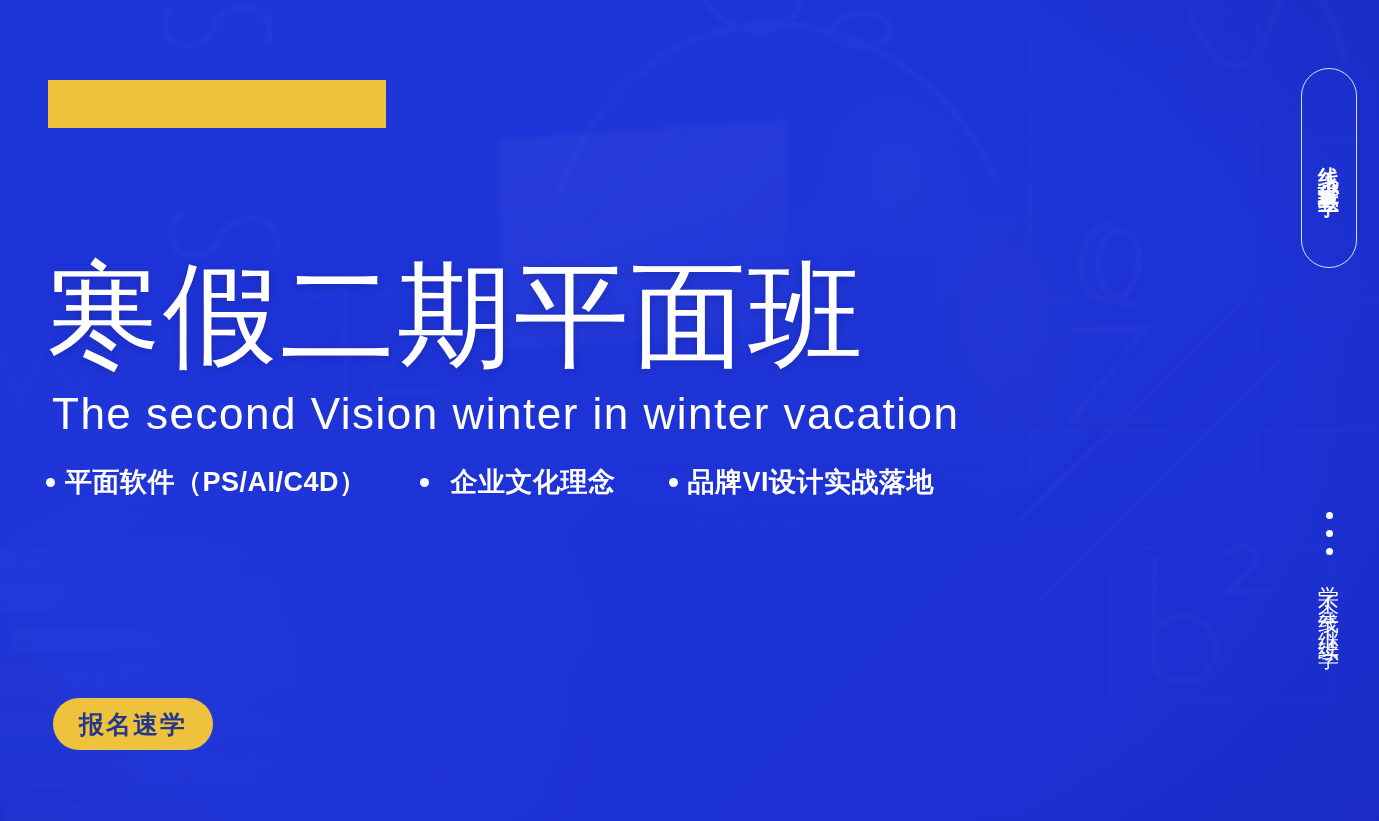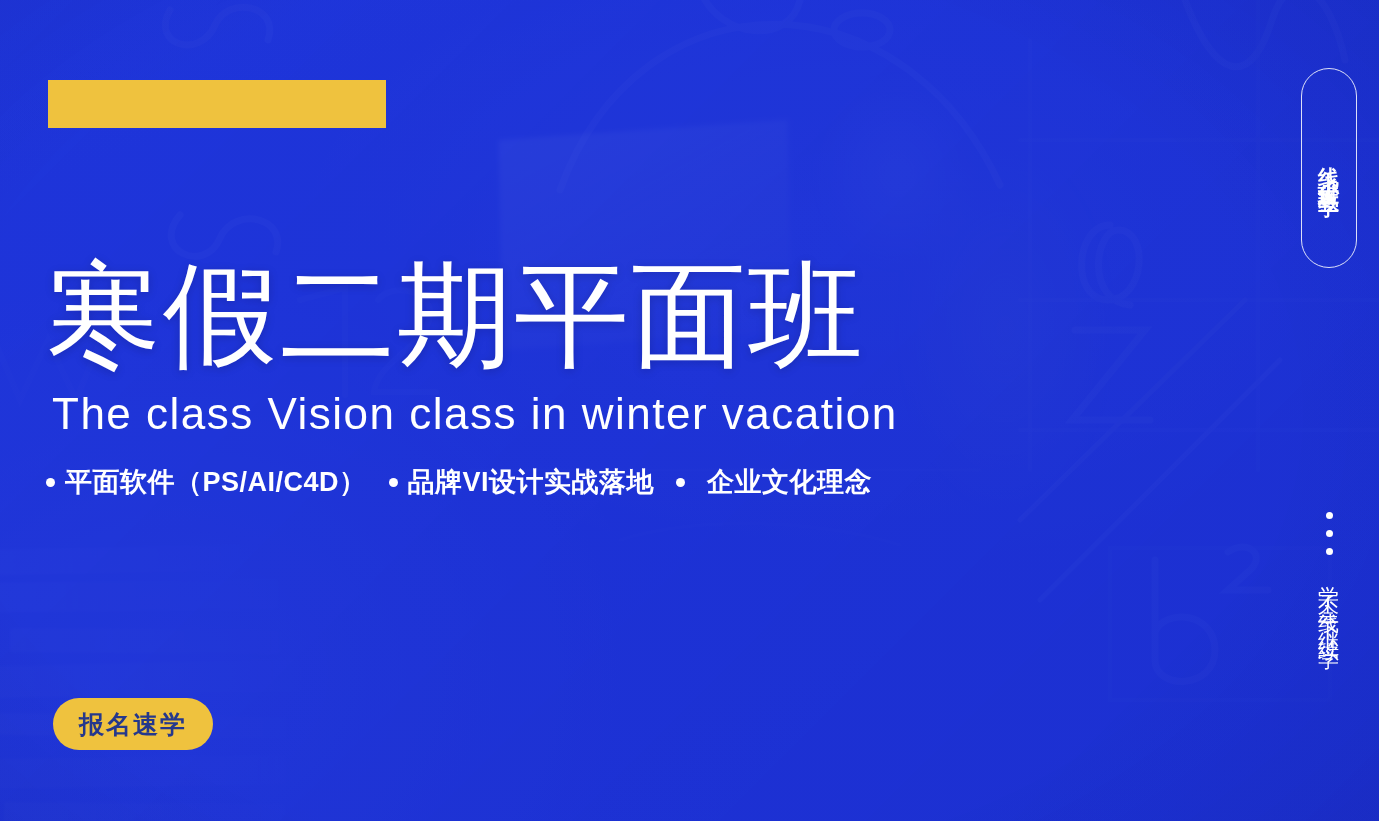--- a/index.html
+++ b/index.html
@@ -132,21 +132,21 @@
     color: #FFFFFF;
     white-space: nowrap;
   }
 
   .features {
     position: absolute;
     left: 46px;
     top: 464px;
     display: flex;
     align-items: center;
-    gap: 22px;
+    gap: 53px;
     white-space: nowrap;
   }
   .feature {
     display: flex;
     align-items: center;
     font-size: 27px;
     font-weight: 700;
     color: #FFFFFF;
     letter-spacing: 0.5px;
   }
@@ -300,34 +300,34 @@
     <div class="bg-tint"></div>
     <div class="bg-vignette"></div>
   </div>
 
   <div class="content">
 
     <div class="yellow-bar"></div>
 
     <div class="title-cn">寒假二期平面班</div>
 
-    <div class="title-en">The class Vision class in winter vacation</div>
+    <div class="title-en">The second Vision winter in winter vacation</div>
 
     <div class="features">
       <div class="feature">
         <span class="dot"></span>
         <span>平面软件（PS/AI/C4D）</span>
       </div>
+      <div class="feature wide">
+        <span class="dot"></span>
+        <span>企业文化理念</span>
+      </div>
       <div class="feature">
         <span class="dot"></span>
         <span>品牌VI设计实战落地</span>
-      </div>
-      <div class="feature wide">
-        <span class="dot"></span>
-        <span>企业文化理念</span>
       </div>
     </div>
 
     <div class="cta">报名速学</div>
 
     <div class="side-badge">
       <span class="vtext">线上小班教学</span>
     </div>
 
     <div class="side-slogan">

